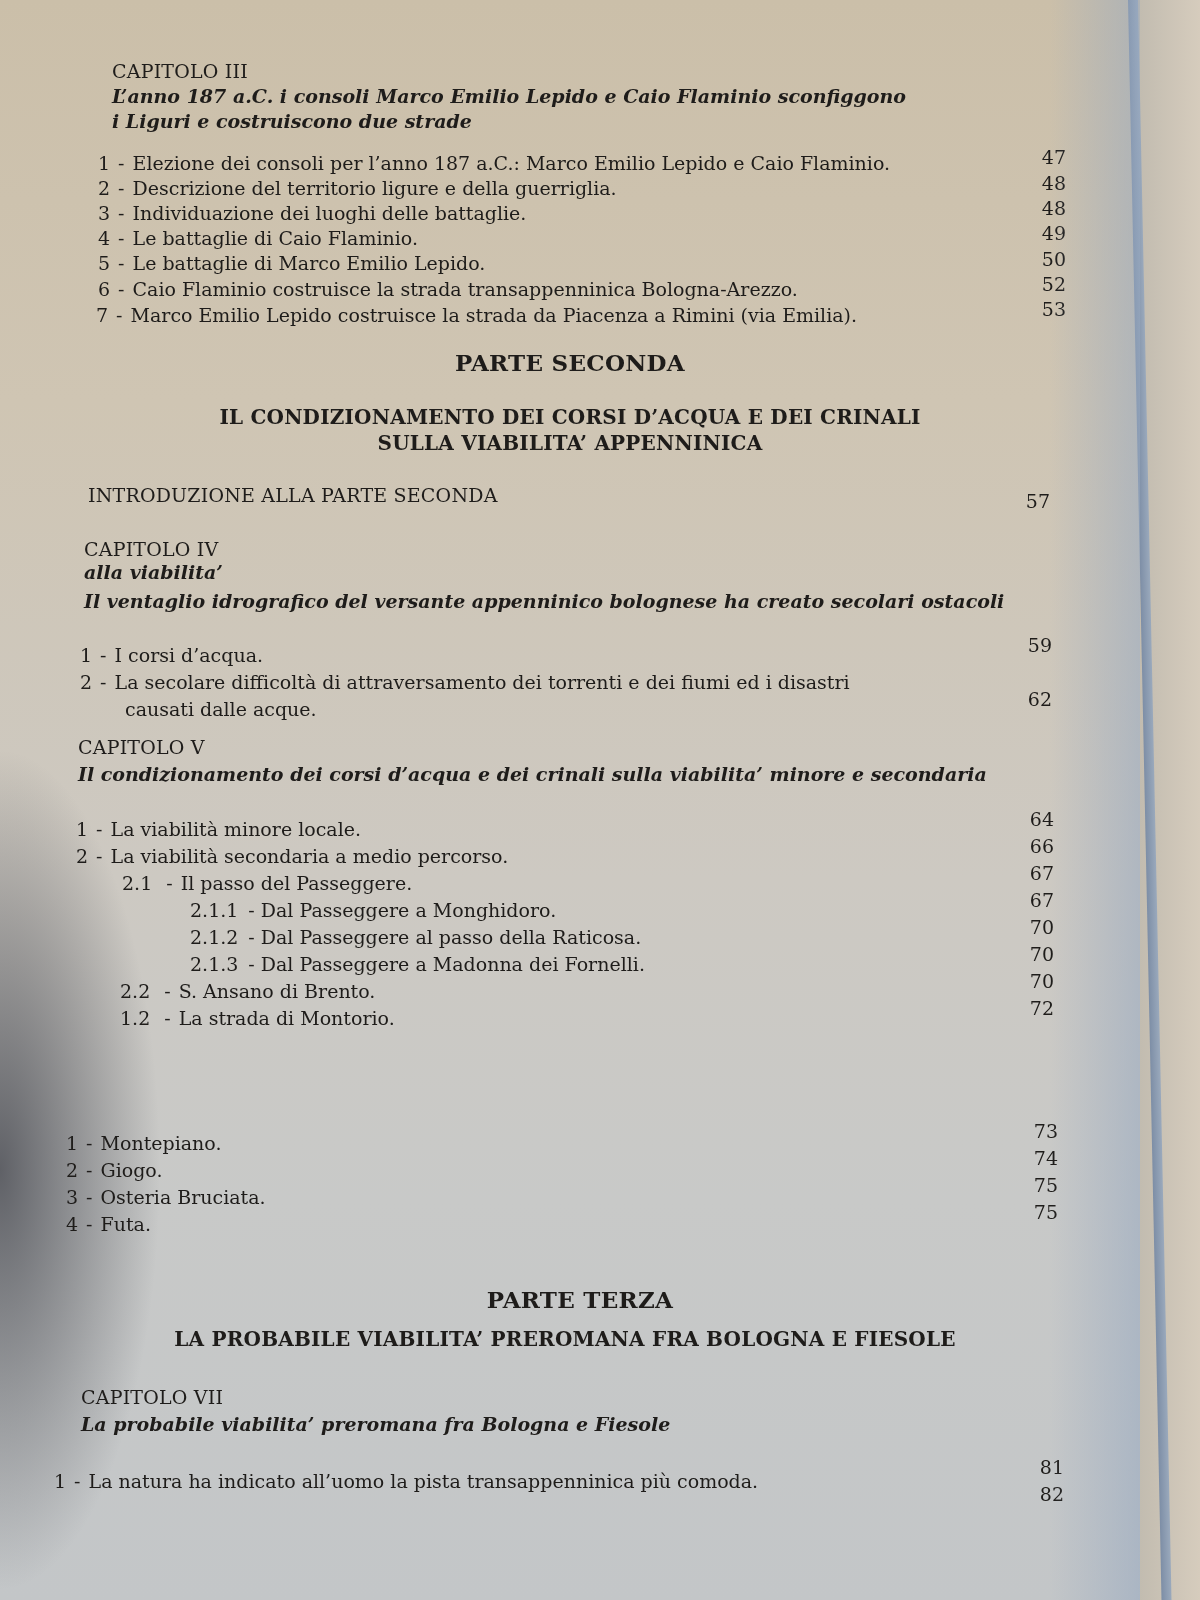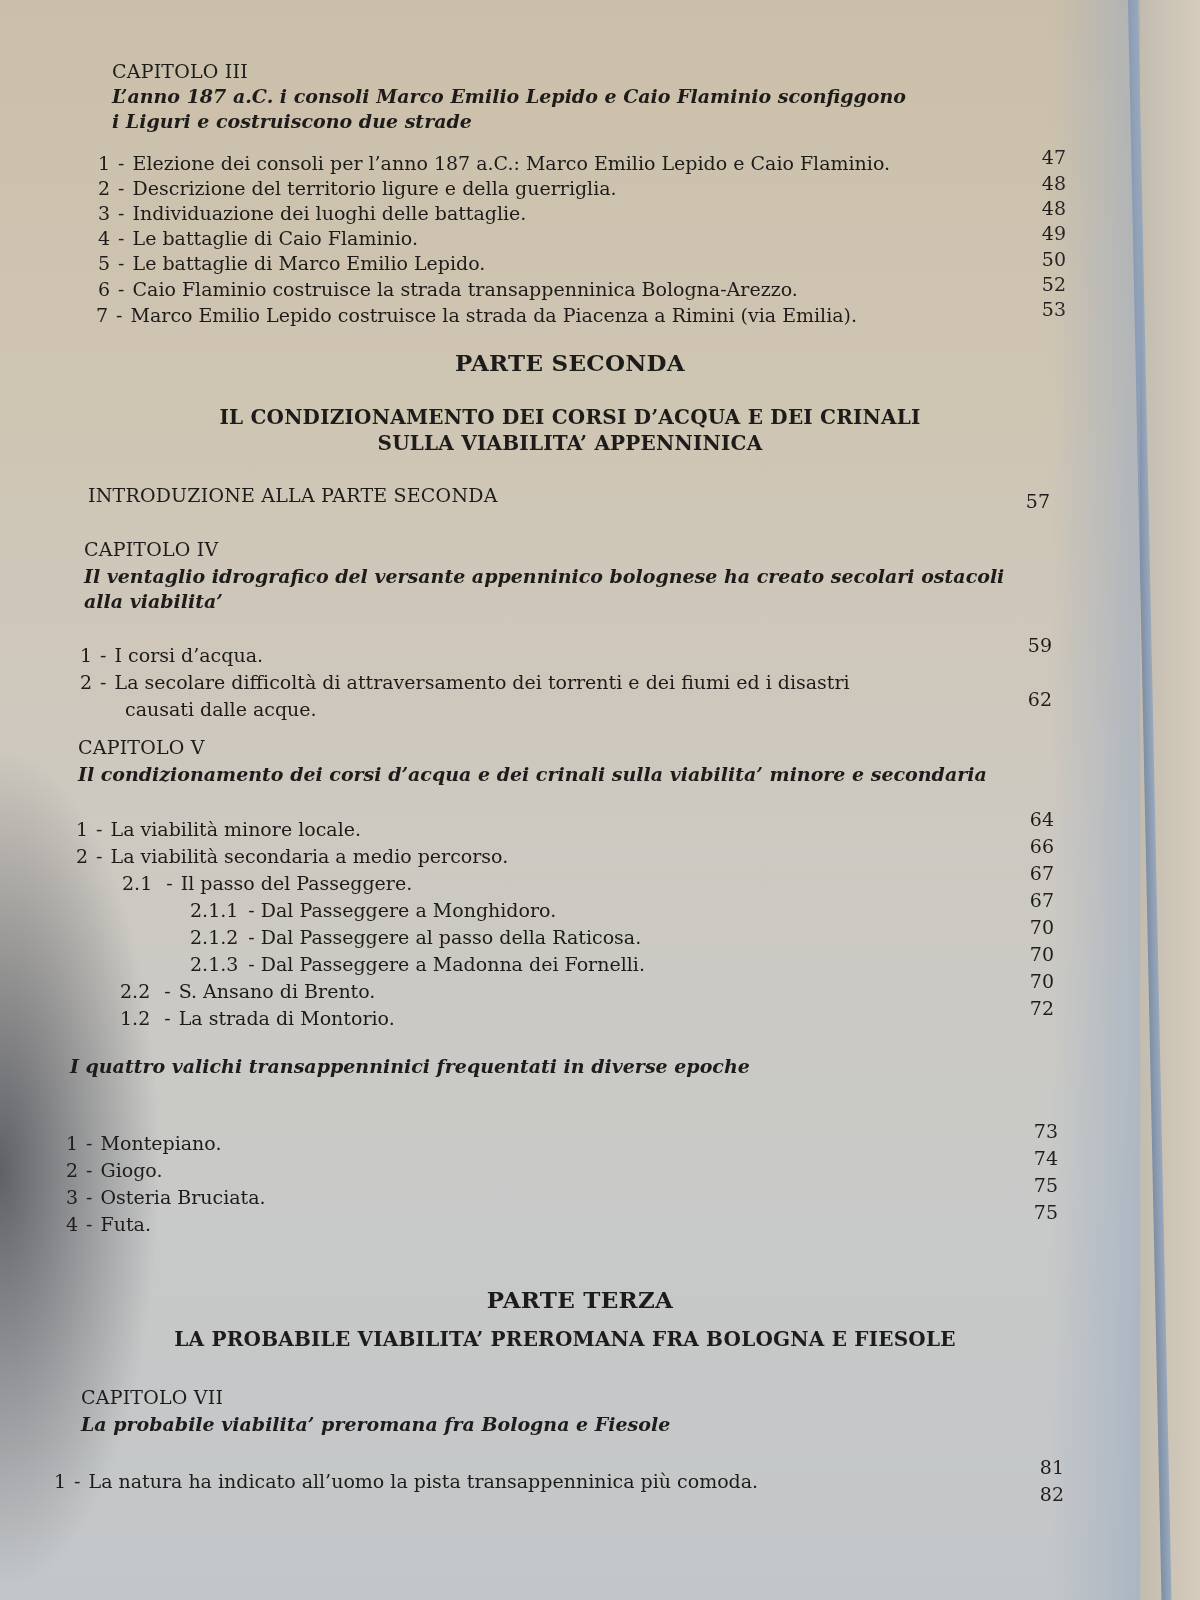--- a/index.html
+++ b/index.html
@@ -95,22 +95,22 @@
 
   <div class="part-title" style="left:370px; top:349px; width:400px;">PARTE SECONDA</div>
   <div class="part-sub" style="left:130px; top:404px; width:880px;">IL CONDIZIONAMENTO DEI CORSI D’ACQUA E DEI CRINALI</div>
   <div class="part-sub" style="left:130px; top:430px; width:880px;">SULLA VIABILITA’ APPENNINICA</div>
 
   <div class="intro" style="left:88px; top:484px;">INTRODUZIONE ALLA PARTE SECONDA</div>
   <div class="pg" style="left:1010px; top:490px;">57</div>
 
   <div class="blk" style="left:84px; top:538px;">
     <div class="chap-label">CAPITOLO IV</div>
+    <div class="chap-title">alla viabilita’</div>
     <div class="chap-title" style="margin-top:4px;">Il ventaglio idrografico del versante appenninico bolognese ha creato secolari ostacoli</div>
-    <div class="chap-title">alla viabilita’</div>
   </div>
 
   <div class="row" style="left:80px; top:632px;"><span class="num">1</span><span class="dash">-</span><span>I corsi d’acqua.</span></div>
   <div class="pg" style="left:1012px; top:634px;">59</div>
 
   <div class="row" style="left:80px; top:659px;"><span class="num">2</span><span class="dash">-</span><span>La secolare difficoltà di attraversamento dei torrenti e dei fiumi ed i disastri</span></div>
   <div class="row" style="left:125px; top:686px;">causati dalle acque.</div>
   <div class="pg" style="left:1012px; top:688px;">62</div>
 
   <div class="blk" style="left:78px; top:736px;">
@@ -136,21 +136,20 @@
   <div class="row" style="left:190px; top:941px;"><span class="num">2.1.3</span><span class="dash" style="margin:0 6px 0 10px;">-</span><span>Dal Passeggere a Madonna dei Fornelli.</span></div>
   <div class="pg" style="left:1014px; top:943px;">70</div>
 
   <div class="row" style="left:120px; top:968px;"><span class="num">2.2</span><span class="dash" style="margin:0 8px 0 14px;">-</span><span>S. Ansano di Brento.</span></div>
   <div class="pg" style="left:1014px; top:970px;">70</div>
 
   <div class="row" style="left:120px; top:995px;"><span class="num">1.2</span><span class="dash" style="margin:0 8px 0 14px;">-</span><span>La strada di Montorio.</span></div>
   <div class="pg" style="left:1014px; top:997px;">72</div>
 
   <div class="blk" style="left:70px; top:1050px;">
-    <div class="chap-title" style="margin-top:4px;">I quattro valichi transappenninici frequentati in diverse epoche</div>
   </div>
 
   <div class="row" style="left:66px; top:1120px;"><span class="num">1</span><span class="dash">-</span><span>Montepiano.</span></div>
   <div class="pg" style="left:1018px; top:1120px;">73</div>
 
   <div class="row" style="left:66px; top:1147px;"><span class="num">2</span><span class="dash">-</span><span>Giogo.</span></div>
   <div class="pg" style="left:1018px; top:1147px;">74</div>
 
   <div class="row" style="left:66px; top:1174px;"><span class="num">3</span><span class="dash">-</span><span>Osteria Bruciata.</span></div>
   <div class="pg" style="left:1018px; top:1174px;">75</div>

